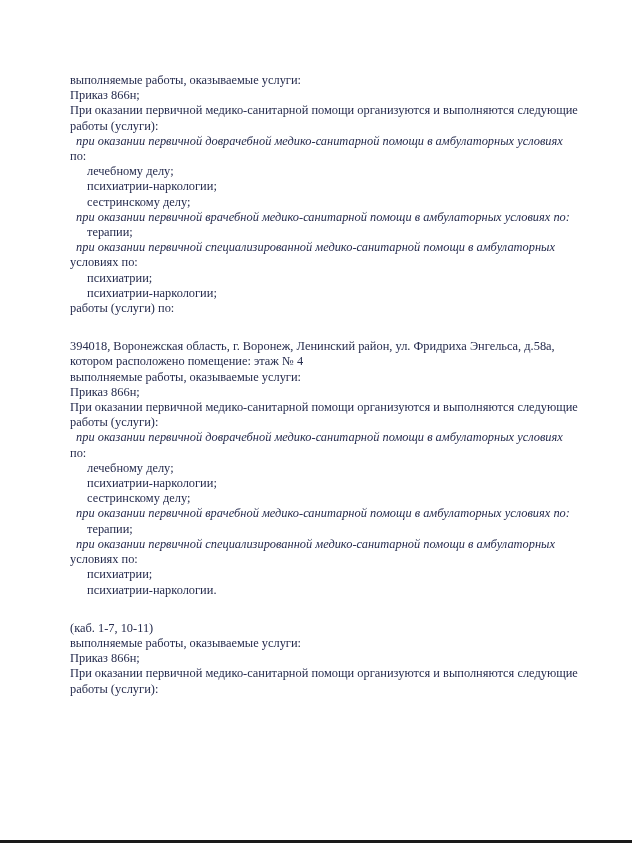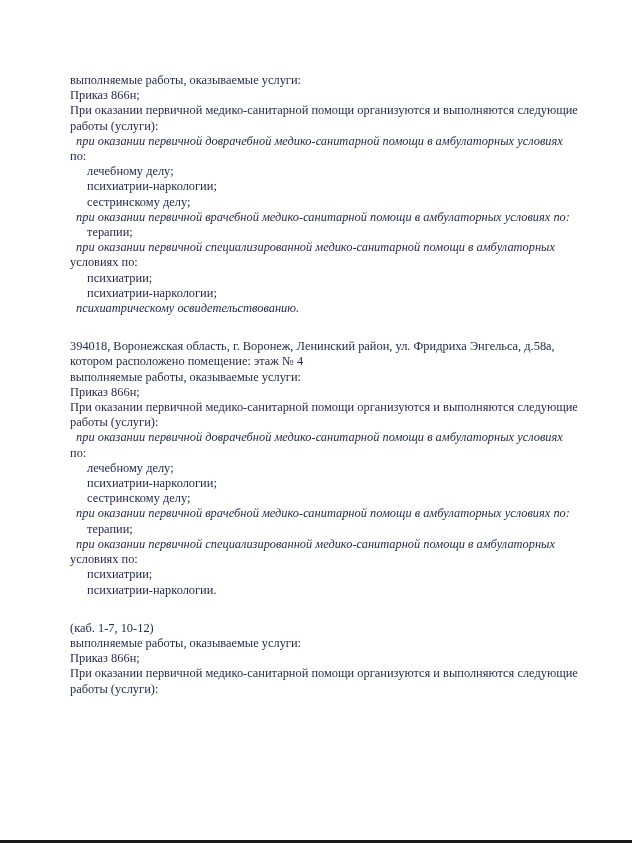--- a/index.html
+++ b/index.html
@@ -57,21 +57,21 @@
         <div class="line i0">по:</div>
         <div class="line i2">лечебному делу;</div>
         <div class="line i2">психиатрии-наркологии;</div>
         <div class="line i2">сестринскому делу;</div>
         <div class="line i1">при оказании первичной врачебной медико-санитарной помощи в амбулаторных условиях по:</div>
         <div class="line i2">терапии;</div>
         <div class="line i1">при оказании первичной специализированной медико-санитарной помощи в амбулаторных</div>
         <div class="line i0">условиях по:</div>
         <div class="line i2">психиатрии;</div>
         <div class="line i2">психиатрии-наркологии;</div>
-        <div class="line i1">психиатрическому освидетельствованию.</div>
+        <div class="line i0">работы (услуги) по:</div>
       </div>
     <div class="section">
         <div class="line i0">394018, Воронежская область, г. Воронеж, Ленинский район, ул. Фридриха Энгельса, д.58а,</div>
         <div class="line i0">котором расположено помещение: этаж № 4</div>
         <div class="line i0">выполняемые работы, оказываемые услуги:</div>
         <div class="line i0">Приказ 866н;</div>
         <div class="line i0">При оказании первичной медико-санитарной помощи организуются и выполняются следующие</div>
         <div class="line i0">работы (услуги):</div>
         <div class="line i1">при оказании первичной доврачебной медико-санитарной помощи в амбулаторных условиях</div>
         <div class="line i0">по:</div>
@@ -79,21 +79,21 @@
         <div class="line i2">психиатрии-наркологии;</div>
         <div class="line i2">сестринскому делу;</div>
         <div class="line i1">при оказании первичной врачебной медико-санитарной помощи в амбулаторных условиях по:</div>
         <div class="line i2">терапии;</div>
         <div class="line i1">при оказании первичной специализированной медико-санитарной помощи в амбулаторных</div>
         <div class="line i0">условиях по:</div>
         <div class="line i2">психиатрии;</div>
         <div class="line i2">психиатрии-наркологии.</div>
       </div>
     <div class="section">
-        <div class="line i0">(каб. 1-7, 10-12)</div>
+        <div class="line i0">(каб. 1-7, 10-11)</div>
         <div class="line i0">выполняемые работы, оказываемые услуги:</div>
         <div class="line i0">Приказ 866н;</div>
         <div class="line i0">При оказании первичной медико-санитарной помощи организуются и выполняются следующие</div>
         <div class="line i0">работы (услуги):</div>
       </div>
   </div>
   <div class="bottom-rule" style="background: rgb(26, 26, 26);"></div>
 </div>
 
 </body></html>

